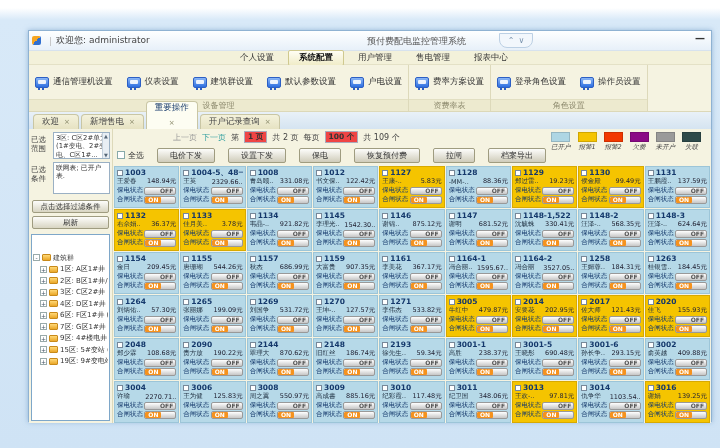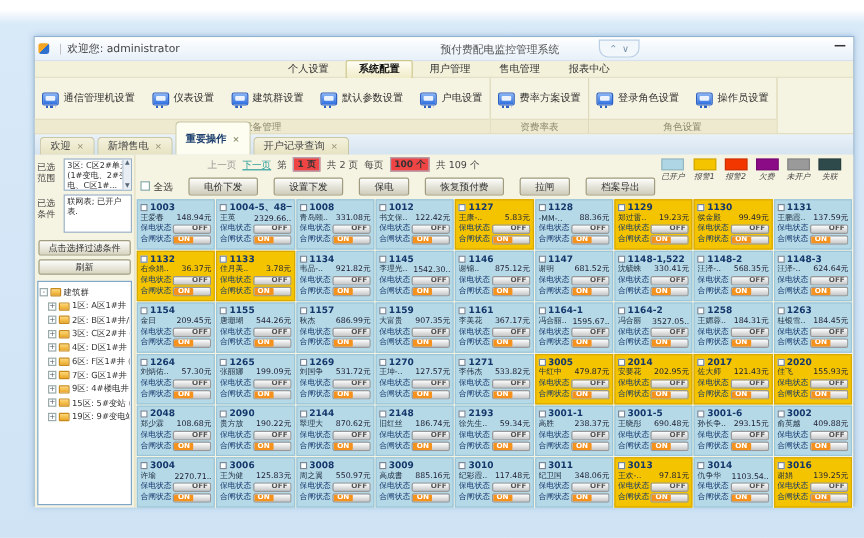--- a/index.html
+++ b/index.html
@@ -34,46 +34,46 @@
   .micon::after{content:"";position:absolute;left:2px;right:2px;top:2px;bottom:3px;background:rgba(255,255,255,.88);border-radius:1px;}
   .micon::before{content:"";position:absolute;left:2px;right:2px;bottom:-3px;height:2px;
     background:repeating-linear-gradient(90deg,#2c5fc4 0 2px,transparent 2px 4px);}
   .rlabel{height:12px;text-align:center;font-size:8px;color:#8b886c;background:#edeacf;border-top:1px solid #e2dfc2;}
   
   .tabbar{position:absolute;left:0;top:81px;width:100%;height:17px;background:linear-gradient(180deg,#e9f1f8,#d5e4f1);
     display:flex;align-items:flex-end;padding-left:4px;gap:2px;}
   .ctab{height:15px;display:flex;align-items:center;gap:5px;padding:0 8px;font-size:8.5px;color:#444;
     background:linear-gradient(180deg,#f4f2dc,#e6e2c2);border:1px solid #c9c6a4;border-bottom:none;border-radius:4px 4px 0 0;}
   .ctab .x{font-size:7px;color:#8a8a6a;}
-  .ctab.active{background:#fdfdf2;font-weight:bold;color:#1a3d6d;height:28px;}
+  .ctab.active{background:#fdfdf2;font-weight:normal;color:#1a3d6d;height:28px;flex-direction:column;}
   
   .content{position:absolute;left:0;top:98px;width:100%;height:294px;background:#f5f3e1;display:flex;}
   
   .lpanel{width:84px;flex:0 0 84px;border-right:1px solid #ddd9ba;display:flex;flex-direction:column;padding:3px 2px 2px 2px;}
   .frow{display:flex;margin-bottom:3px;}
   .flabel{width:22px;font-size:7.5px;color:#444;line-height:1.2;padding-top:3px;}
   .fbox{flex:1;background:#fff;border:1px solid #9ab0c4;font-size:6.8px;color:#333;padding:1px 2px;height:27px;
     overflow:hidden;line-height:1.25;position:relative;}
   .fbox.tall{height:32px;}
   .fscroll{position:absolute;right:0;top:0;bottom:0;width:7px;background:#e8eef4;border-left:1px solid #c2cfdb;
     display:flex;flex-direction:column;justify-content:space-between;align-items:center;font-size:5px;color:#567;}
   .lbtn{margin:3px 1px 0 1px;height:13px;background:linear-gradient(180deg,#fdfdfb,#d8d5c2);border:1px solid #9f9c80;
     border-radius:2px;font-size:7.5px;color:#333;display:flex;align-items:center;justify-content:center;}
-  .treebox{margin-top:5px;flex:1;background:#fff;border:1px solid #7ea7c9;padding:2px 1px;overflow:hidden;}
+  .treebox{margin-top:5px;flex:1;background:#fff;border:1px solid #7ea7c9;padding:16px 1px;overflow:hidden;}
   .titem{display:flex;align-items:center;gap:2px;font-size:7px;color:#333;margin:1.5px 0;white-space:nowrap;}
   .titem .pm{width:7px;height:7px;flex:0 0 7px;border:1px solid #9aa;background:#fff;font-size:6px;line-height:5px;
     text-align:center;color:#456;}
   .titem .fold{width:9px;height:7px;flex:0 0 9px;background:linear-gradient(180deg,#ffd978,#eaa728);border:1px solid #c88a1a;border-radius:1px;}
   .titem.child{padding-left:7px;}
   .titem .lbl{overflow:hidden;text-overflow:clip;}
   
   .rarea{flex:1;position:relative;background:#f5f3e1;}
   .pagerow{position:absolute;left:60px;top:2px;height:12px;display:flex;align-items:center;gap:5px;font-size:8px;color:#444;}
   .plink{color:#999;}
-  .plink.on{color:#2e9e9e;text-decoration:underline;}
+  .plink.on{color:#2e9e9e;}
   .pbox{background:#ef4444;border:1px solid #aab;padding:0 3px;font-size:7.5px;color:#333;font-weight:bold;}
   .toolrow{position:absolute;left:4px;top:16px;height:20px;display:flex;align-items:center;gap:0;font-size:8px;color:#333;}
   .chk{width:8px;height:8px;border:1px solid #8aa;background:#fff;margin-right:3px;}
   .tbtn{margin-left:13px;height:15px;padding:0 12px;background:linear-gradient(180deg,#fdfdfb,#cfccba);
     border:1px solid #9f9c80;border-radius:2px;font-size:8px;color:#333;display:flex;align-items:center;}
   .legend{position:absolute;right:10px;top:3px;display:flex;gap:7px;}
   .litem{display:flex;flex-direction:column;align-items:center;gap:1px;}
   .lsw{width:19px;height:10px;border:1px solid rgba(0,0,0,.15);}
   .llb{font-size:6.5px;color:#444;white-space:nowrap;font-style:italic;}
   

